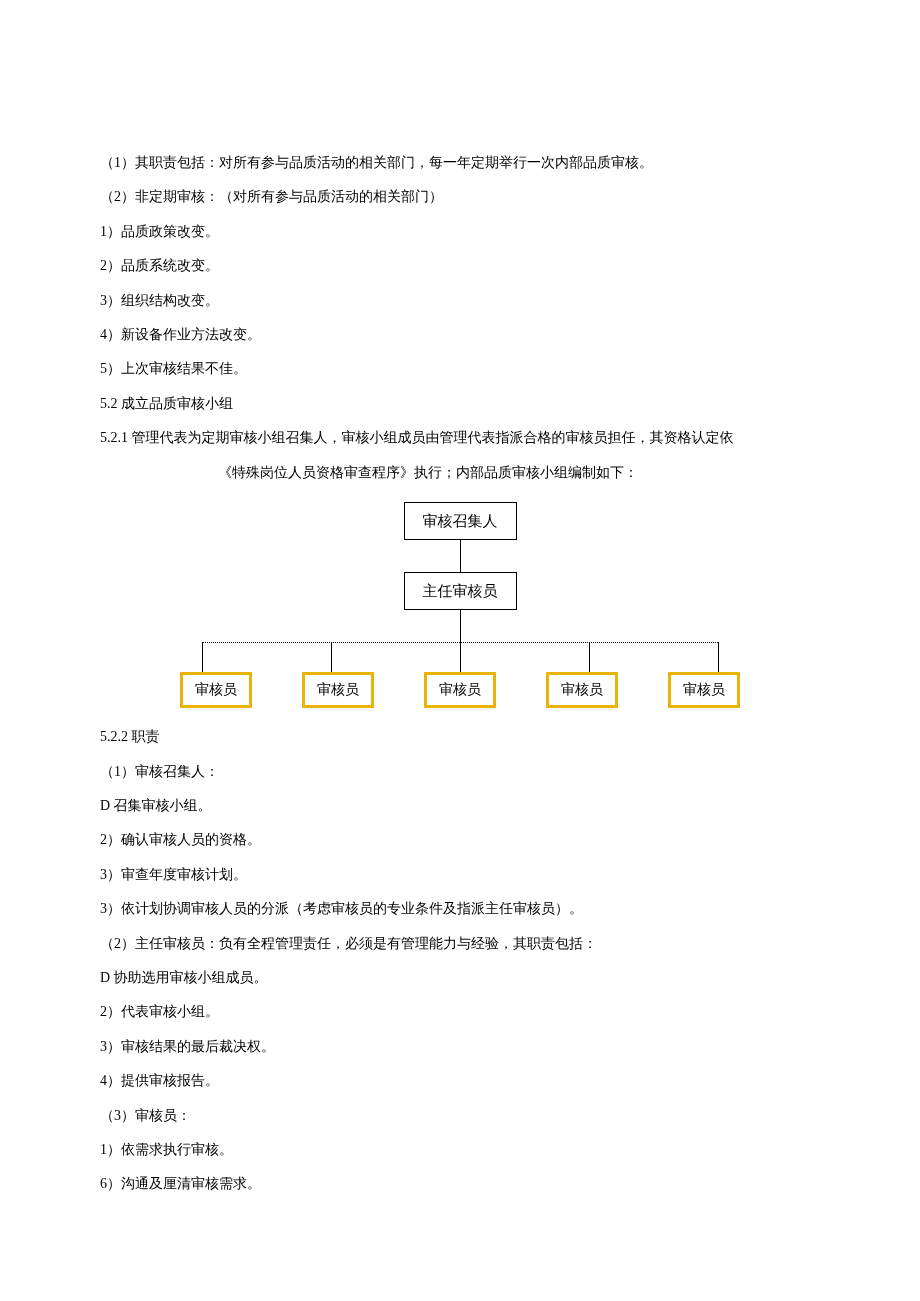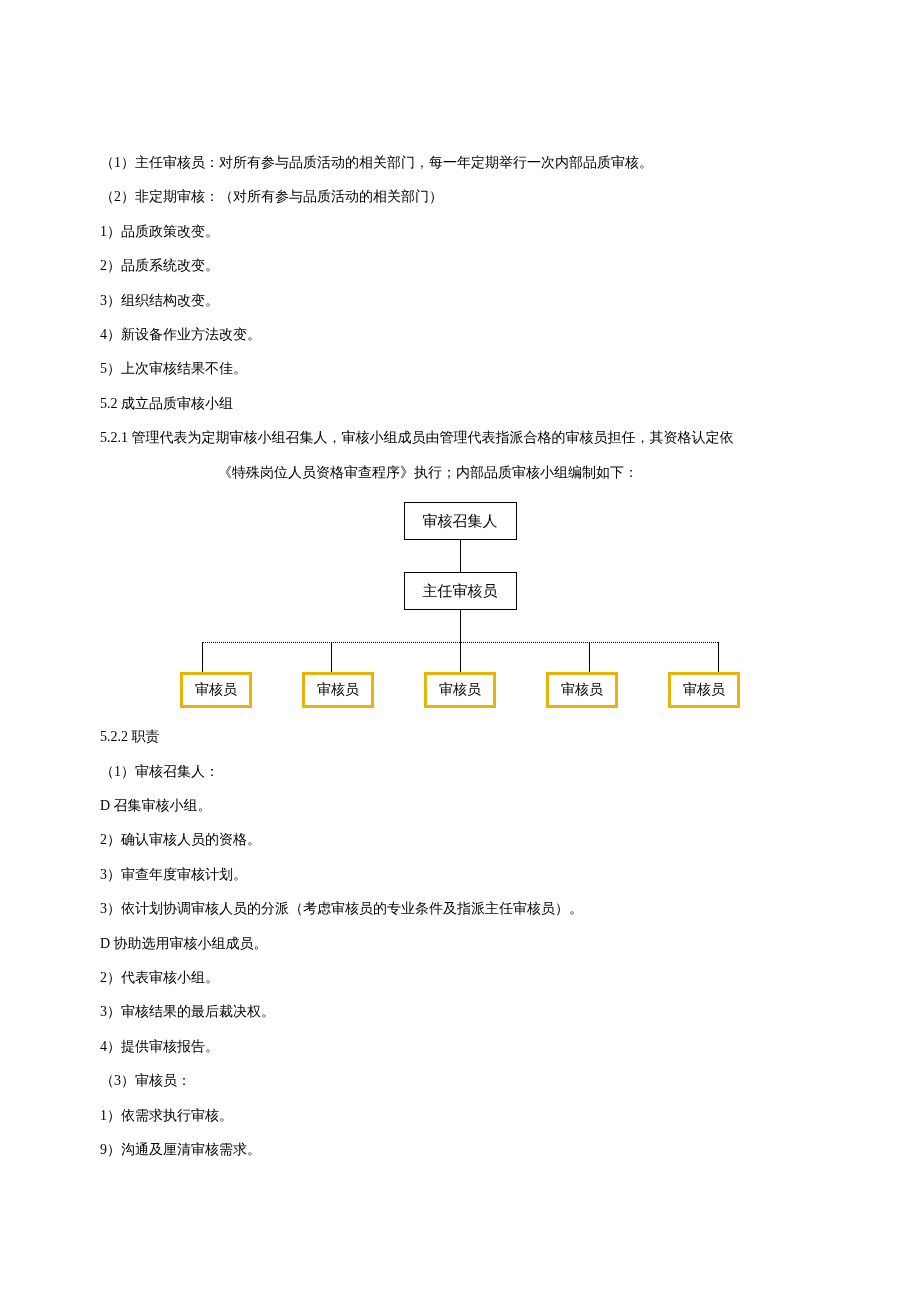--- a/index.html
+++ b/index.html
@@ -74,21 +74,21 @@
   }
   .p { margin: 12px 0; }
 </style>
 </head>
 <body>
 
 <div class="page">
 
 
   <div class="l1 p">
-    <span>（1）</span><span>主任审核员：</span><span>对所有参与品质活动的相关部门，每一年定期举行一次内部品质审核。</span>
+    <span>（1）</span><span>其职责包括：</span><span>对所有参与品质活动的相关部门，每一年定期举行一次内部品质审核。</span>
   </div>
 
   <div class="l1 p">
     <span>（2）</span><span>非定期审核：</span><span>（对所有参与品质活动的相关部门）</span>
   </div>
 
   <div class="l2 p">1）品质政策改变。</div>
   <div class="l2 p">2）品质系统改变。</div>
   <div class="l2 p">3）组织结构改变。</div>
   <div class="l2 p">4）新设备作业方法改变。</div>
@@ -132,24 +132,27 @@
   </div>
 
   <div class="l2 p">
     <span>（1）</span><span>审核召集人：</span>
   </div>
   <div class="l3 p">D 召集审核小组。</div>
   <div class="l3 p">2）确认审核人员的资格。</div>
   <div class="l3 p">3）审查年度审核计划。</div>
   <div class="l3 p">3）依计划协调审核人员的分派（考虑审核员的专业条件及指派主任审核员）。</div>
 
+  <div class="l1 p">
+    <span>（2）</span><span>主任审核员：</span><span>负有全程管理责任，必须是有管理能力与经验，其职责包括：</span>
+  </div>
   <div class="l3 p">D 协助选用审核小组成员。</div>
   <div class="l3 p">2）代表审核小组。</div>
   <div class="l3 p">3）审核结果的最后裁决权。</div>
   <div class="l3 p">4）提供审核报告。</div>
 
   <div class="l2 p">
     <span>（3）</span><span>审核员：</span>
   </div>
   <div class="l3 p">1）依需求执行审核。</div>
-  <div class="l3 p">9）沟通及厘清审核需求。</div>
+  <div class="l3 p">6）沟通及厘清审核需求。</div>
 
 </div>
 
 </body></html>

